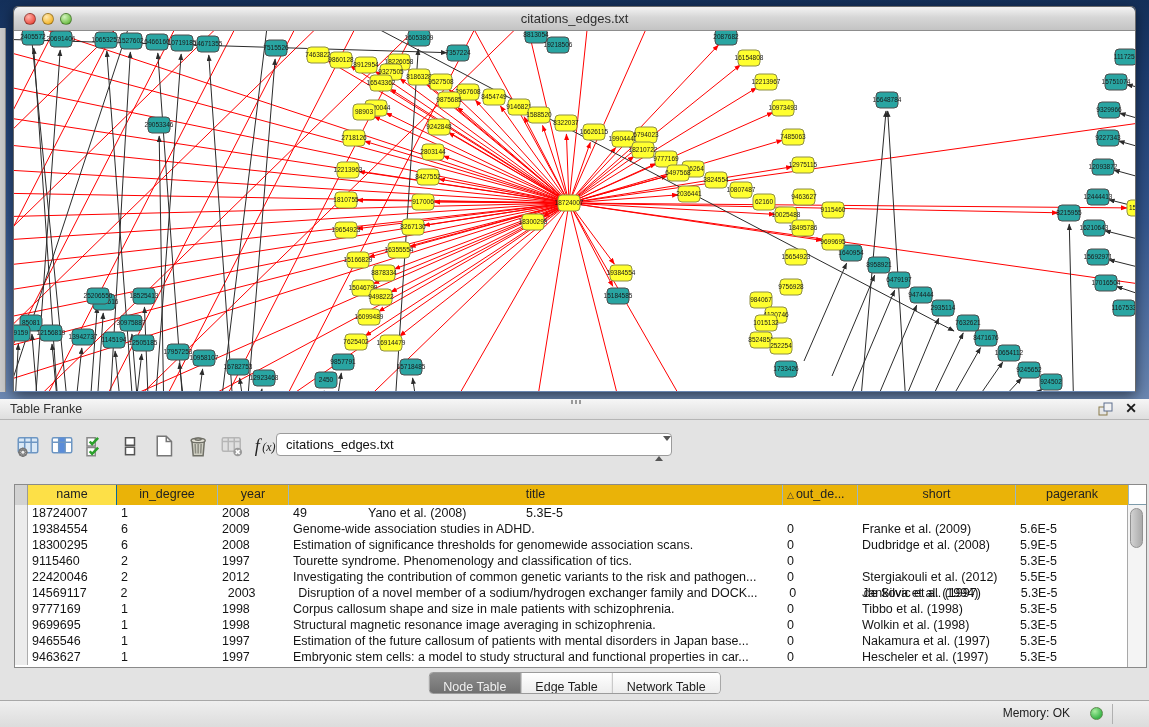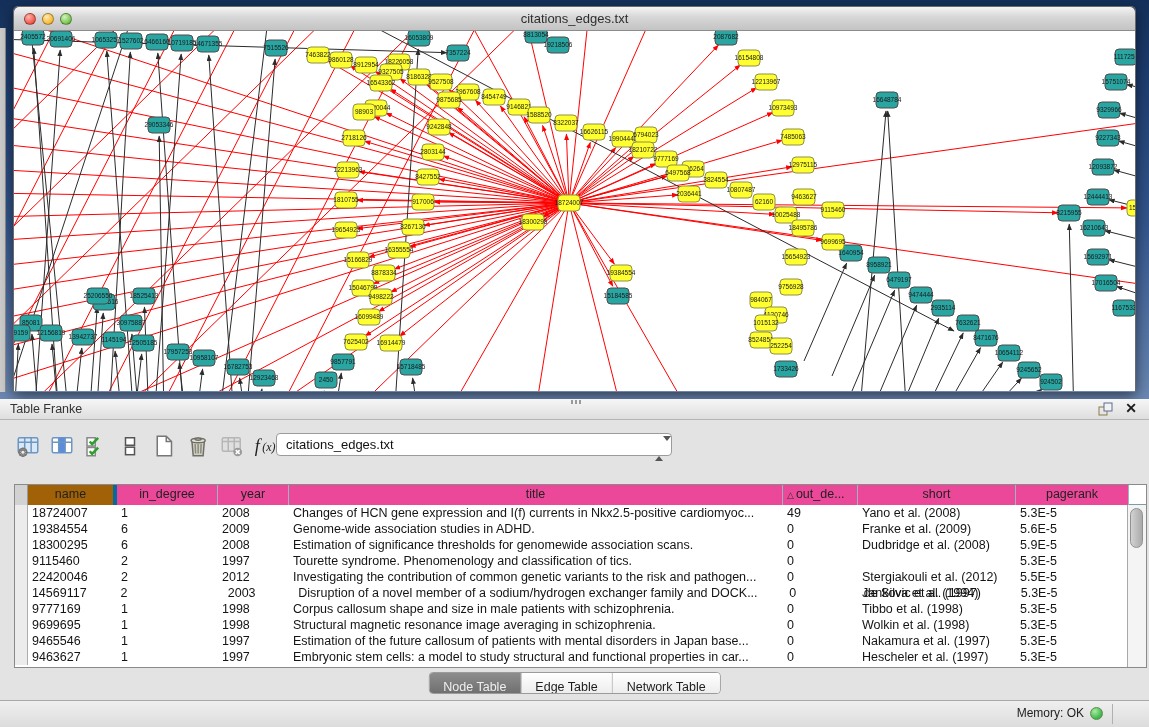--- a/index.html
+++ b/index.html
@@ -39,23 +39,23 @@
          line-height:21px;padding-left:9px;}
   #combo-arrows{position:absolute;right:7px;top:4px;width:9px;height:14px;}
   #combo-arrows .up{width:0;height:0;border-left:4px solid transparent;border-right:4px solid transparent;
                     border-bottom:5px solid #555;margin-bottom:3px;}
   #combo-arrows .dn{width:0;height:0;border-left:4px solid transparent;border-right:4px solid transparent;
                     border-top:5px solid #555;}
   
   #ttable{position:absolute;left:14px;top:85px;width:1133px;height:184px;background:#ffffff;
           border:1px solid #8a8a8a;font-size:12.5px;}
   #thead{display:flex;height:20px;border-bottom:1px solid #7d9cab;}
-  .hcell{height:20px;background:#ec4899;border-right:1px solid #98b7c6;color:#222;
+  .hcell{height:20px;background:#eab308;border-right:1px solid #98b7c6;color:#222;
          text-align:center;line-height:19px;overflow:hidden;white-space:nowrap;}
-  .hcell.gray{background:#a16207;border-right:4px solid #0369a1;}
+  .hcell.gray{background:#fde047;border-right:1px solid #0369a1;}
   .hcell.gutter{background:#d2d2d2;border-right:1px solid #9a9a9a;}
   .hcell.left{text-align:left;padding-left:4px;}
   .sort-tri{font-size:9px;margin-right:2px;color:#333;}
   #tbody{position:absolute;left:0;top:20px;bottom:0;width:1114px;overflow:hidden;}
   .trow{display:flex;height:16px;}
   .tcell{height:16px;line-height:16px;color:#141414;overflow:hidden;white-space:nowrap;padding-left:4px;}
   .tgutter{width:13px;background:#ececec;border-right:1px solid #adadad;}
   #vscroll{position:absolute;right:0;top:20px;bottom:0;width:19px;background:#f4f4f4;border-left:1px solid #a8a8a8;}
   #vthumb{position:absolute;left:2px;top:3px;width:13px;height:40px;border-radius:7px;
           background:linear-gradient(90deg,#d2d2d2,#aaaaaa);border:1px solid #919191;}
@@ -63,21 +63,21 @@
   #tabbar{position:absolute;left:50%;transform:translateX(-50%);top:273px;height:22px;display:flex;
           border:1px solid #9b9b9b;border-radius:4px;overflow:hidden;background:#fff;}
   .tab{height:100%;padding:4px 14px;font-size:12.5px;line-height:20px;color:#1d1d1d;
        background:linear-gradient(180deg,#ffffff,#ededed);border-right:1px solid #b5b5b5;}
   .tab:last-child{border-right:none;}
   .tab.active{background:linear-gradient(180deg,#8d8d8d,#707070);color:#efefef;}
   
   #statusbar{position:absolute;left:0;bottom:0;width:1149px;height:27px;
              background:linear-gradient(180deg,#efefef,#dcdcdc);border-top:1px solid #a8a8a8;}
   #status-sep{position:absolute;right:36px;top:3px;bottom:3px;width:1px;background:#b0b0b0;}
-  #memory{position:absolute;right:46px;top:5px;display:flex;align-items:center;gap:6px;
+  #memory{position:absolute;right:46px;top:5px;display:flex;align-items:center;gap:20px;
           font-size:12px;color:#222;}
   #mem-led{width:13px;height:13px;border-radius:50%;border:1px solid #5d8a4e;
            background:radial-gradient(circle at 35% 30%,#a9eda0,#3cb54a 70%);}
 </style>
 </head>
 <body>
 
 <div id="stage">
 
   <div id="desktop"></div>
@@ -825,21 +825,20 @@
           <div class="hcell left" style="width: 75px;"><span class="sort-tri">△</span><span>out_de...</span></div>
           <div class="hcell" style="width: 158px;"><span>short</span></div>
           <div class="hcell" style="width: 113px;"><span>pagerank</span></div>
         </div>
       <div id="tbody">
           <div class="trow">
             <div class="tgutter"></div>
             <div class="tcell" style="width: 89px;">18724007</div>
             <div class="tcell" style="width: 101px;">1</div>
             <div class="tcell" style="width: 71px;">2008</div>
-            <div class="tcell" style="width: 494px;">Changes of HCN gene expression and I(f) currents in Nkx2.5-positive cardiomyoc...</div>
             <div class="tcell" style="width: 75px;">49</div>
             <div class="tcell" style="width: 158px;">Yano et al. (2008)</div>
             <div class="tcell" style="width: 113px;">5.3E-5</div>
           </div>
           <div class="trow">
             <div class="tgutter"></div>
             <div class="tcell" style="width: 89px;">19384554</div>
             <div class="tcell" style="width: 101px;">6</div>
             <div class="tcell" style="width: 71px;">2009</div>
             <div class="tcell" style="width: 494px;">Genome-wide association studies in ADHD.</div>

